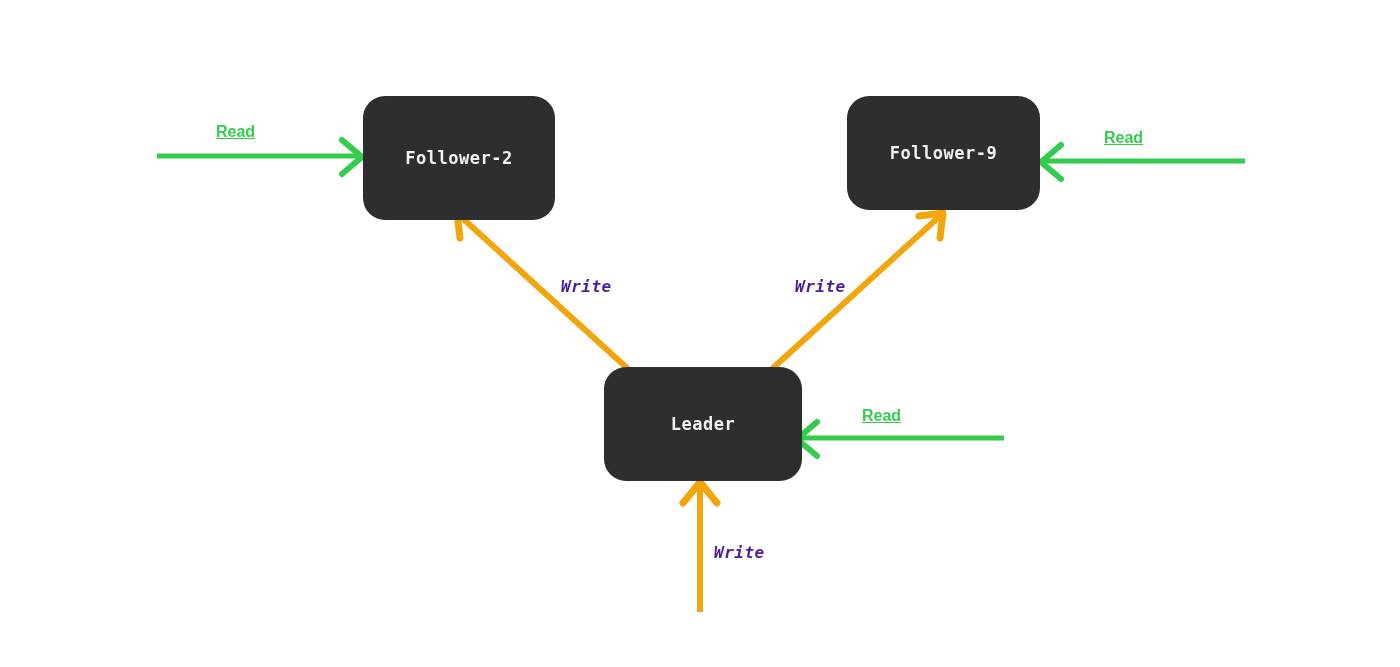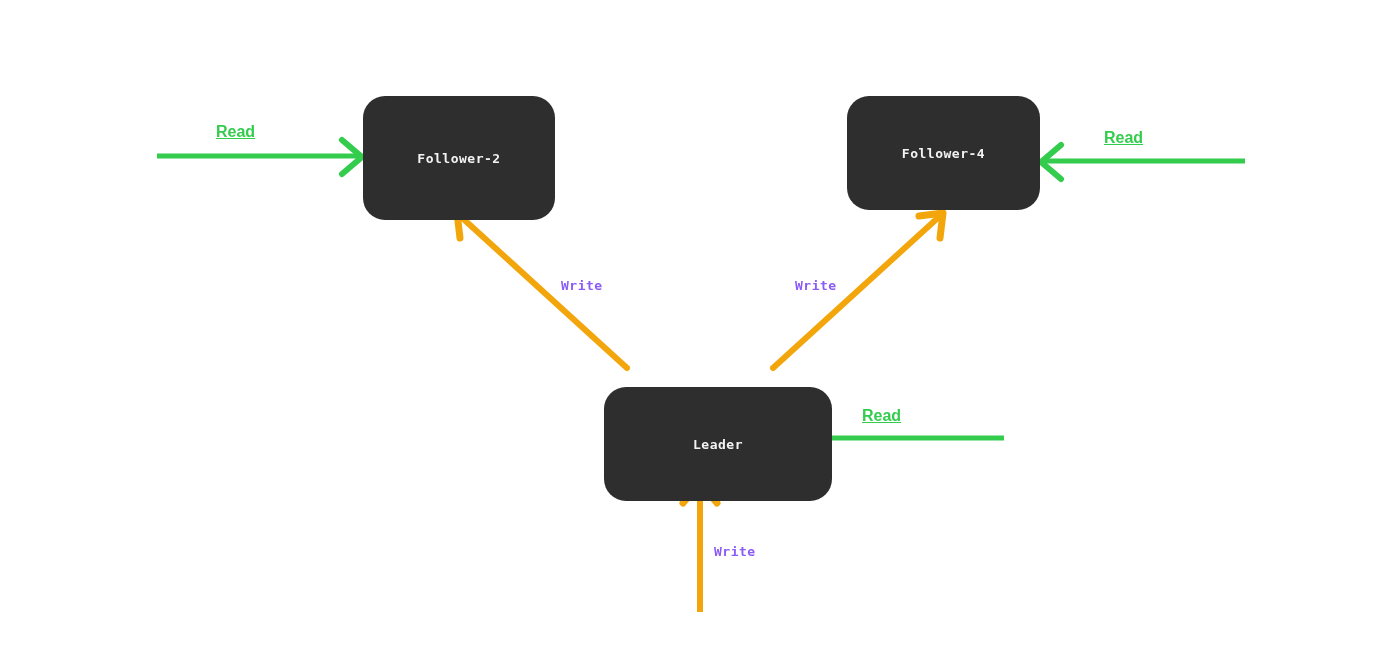--- a/index.html
+++ b/index.html
@@ -30,43 +30,44 @@
     background: #2e2e2e;
     border-radius: 22px;
     display: flex;
     align-items: center;
     justify-content: center;
     box-sizing: border-box;
   }
   .node-label {
     font-family: "DejaVu Sans Mono", "Liberation Mono", monospace;
     font-weight: bold;
-    font-size: 13px;
+    font-size: 17px;
     letter-spacing: 0.5px;
     color: #f2f2f2;
     white-space: nowrap;
   }
   .edge-label {
     position: absolute;
     white-space: nowrap;
     line-height: 1;
   }
   .edge-label.read {
     font-family: "Liberation Sans", sans-serif;
     font-weight: bold;
     font-size: 16px;
     color: #33cc4d;
     text-decoration: underline;
   }
   .edge-label.write {
     font-family: "DejaVu Sans Mono", "Liberation Mono", monospace;
     font-weight: bold;
-    font-size: 13px;
+    font-size: 16px;
     letter-spacing: 0.5px;
-    color: #8b5cf6;
+    color: #4c1d95;
+    font-style: italic;
   }
 </style>
 </head>
 <body>
 
 <div id="canvas">
 
   <svg id="edges" viewBox="0 0 1400 667" aria-hidden="true">
 
     <g>
@@ -98,24 +99,24 @@
       <line x1="700" y1="612" x2="700" y2="484" stroke="#f2a60c" stroke-width="6" stroke-linecap="butt"></line>
       <polyline points="683,503 700,482 717,503" fill="none" stroke="#f2a60c" stroke-width="7" stroke-linecap="round" stroke-linejoin="round"></polyline>
     </g>
   </svg>
 
   <div class="node" style="left:363px; top:96px; width:192px; height:124px;">
     <span class="node-label">Follower-2</span>
   </div>
 
   <div class="node" style="left:847px; top:96px; width:193px; height:114px;">
-    <span class="node-label">Follower-4</span>
+    <span class="node-label">Follower-9</span>
   </div>
 
-  <div class="node" style="left:604px; top:367px; width:228px; height:114px;margin-top:20px;">
+  <div class="node" style="left:604px; top:367px; width:198px; height:114px;">
     <span class="node-label">Leader</span>
   </div>
 
   <span class="edge-label read" style="left:216px; top:124px;">Read</span>
 
   <span class="edge-label read" style="left:1104px; top:130px;">Read</span>
 
   <span class="edge-label read" style="left:862px; top:408px;">Read</span>
 
   <span class="edge-label write" style="left:561px; top:279px;">Write</span>

